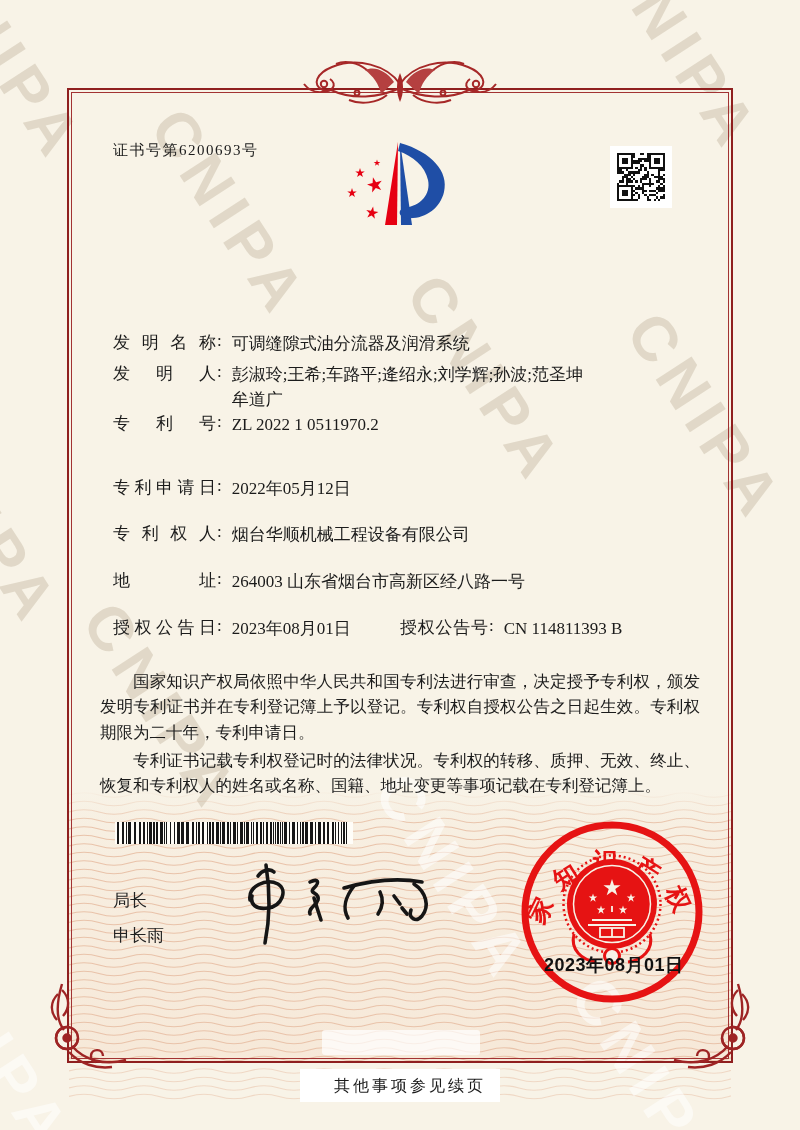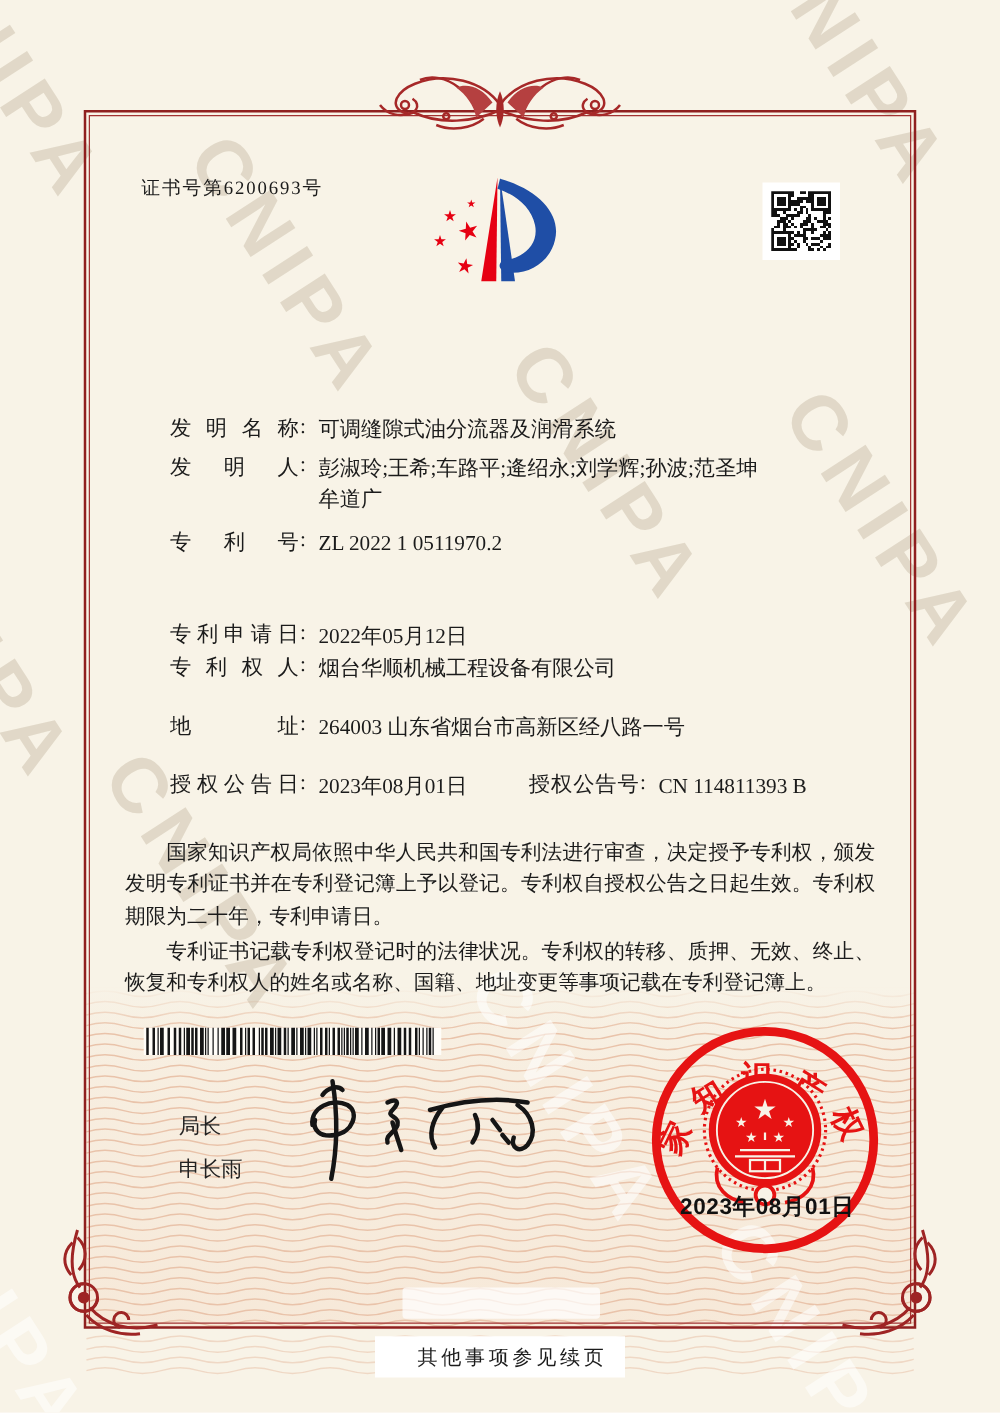--- a/index.html
+++ b/index.html
@@ -33,32 +33,32 @@
   .corner-fl.br{ left:668px; top:978px; transform:scaleX(-1); }
   
   .cert-no{ position:absolute; left:113px; top:141px; font-size:15px; letter-spacing:1.5px; z-index:5;text-align:right;}
   .logo{ position:absolute; left:336px; top:130px; width:128px; height:103px; z-index:5;}
   .qr-box{ position:absolute; left:610px; top:146px; width:62px; height:62px; background:#fff;
     display:flex; align-items:center; justify-content:center; z-index:5;}
   .doc-title{ position:absolute; left:0; right:0; top:236px; text-align:center;
     font-size:37px; font-weight:bold; letter-spacing:16px; padding-left:16px; z-index:5;}
   
   .row{ position:absolute; left:113px; width:580px; font-size:17px; z-index:5;}
-  .lbl{ display:inline-block; width:103px; text-align:justify; text-align-last:justify; vertical-align:top;margin-left:23px;}
+  .lbl{ display:inline-block; width:103px; text-align:justify; text-align-last:justify; vertical-align:top;}
   .colon{ display:inline-block; margin:0 10px 0 1px; vertical-align:top;}
   .val{ display:inline-block; vertical-align:top; white-space:pre-line; max-width:430px; line-height:25px;}
   .pair2{ position:absolute; left:287px; top:0; white-space:nowrap;}
   .pair2 .lbl{ width:88px; }
   
   .para{ position:absolute; left:100px; width:600px; text-align:justify; text-indent:2em;
     font-size:16.5px; line-height:25.5px; z-index:5;}
   
   .barcode{ position:absolute; left:115px; top:822px; width:238px; height:22px; background:#fffdf8; z-index:5;}
   .officer{ position:absolute; left:113px; z-index:6; font-family:"Liberation Sans","DejaVu Sans",sans-serif;
-    font-size:17px; color:#222;margin-left:30px;}
+    font-size:17px; color:#222;}
   .signature{ position:absolute; left:222px; top:856px; width:215px; height:95px; z-index:6;}
   .seal{ position:absolute; left:516px; top:816px; width:192px; height:192px; z-index:5;}
   .seal-date{ position:absolute; left:544px; top:953px; font-family:"Liberation Sans","DejaVu Sans",sans-serif;
     font-weight:600; font-size:18px; color:#111; z-index:7; letter-spacing:.5px;}
   
   .pagenum-patch{ position:absolute; left:322px; top:1030px; width:158px; height:25px;
     background:rgba(255,255,255,0.72); border-radius:3px; z-index:4;}
   .pagenum{ position:absolute; left:0; right:0; top:1033px; text-align:center; font-size:14.5px; z-index:5;}
   .note-patch{ position:absolute; left:300px; top:1069px; width:200px; height:33px; background:#fff; z-index:4;}
   .note{ position:absolute; left:0; right:0; top:1076px; text-align:center; font-size:16px;
@@ -340,24 +340,24 @@
   </div>
 
 
   <div class="row" style="top:331px">
     <span class="lbl">发明名称</span><span class="colon">:</span><span class="val">可调缝隙式油分流器及润滑系统</span>
   </div>
   <div class="row" style="top:362px">
     <span class="lbl">发明人</span><span class="colon">:</span><span class="val">彭淑玲;王希;车路平;逄绍永;刘学辉;孙波;范圣坤
 牟道广</span>
   </div>
-  <div class="row" style="top:422px">
+  <div class="row" style="top:412px">
     <span class="lbl">专利号</span><span class="colon">:</span><span class="val">ZL 2022 1 0511970.2</span>
   </div>
-  <div class="row" style="top:496px">
+  <div class="row" style="top:476px">
     <span class="lbl">专利申请日</span><span class="colon">:</span><span class="val">2022年05月12日</span>
   </div>
   <div class="row" style="top:522px">
     <span class="lbl">专利权人</span><span class="colon">:</span><span class="val">烟台华顺机械工程设备有限公司</span>
   </div>
   <div class="row" style="top:569px">
     <span class="lbl">地址</span><span class="colon">:</span><span class="val">264003 山东省烟台市高新区经八路一号</span>
   </div>
   <div class="row" style="top:616px">
     <span class="lbl">授权公告日</span><span class="colon">:</span><span class="val">2023年08月01日</span>

